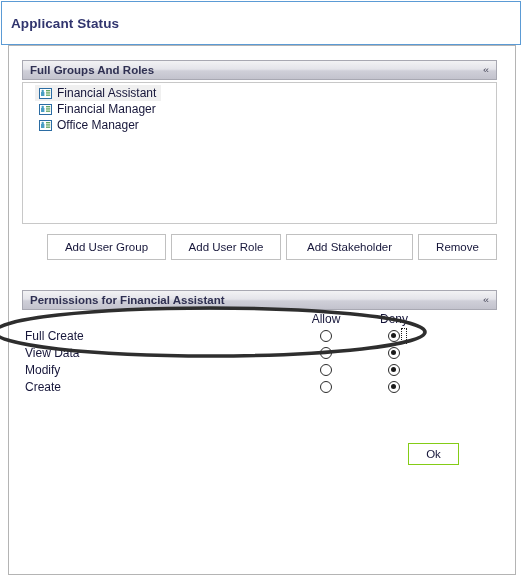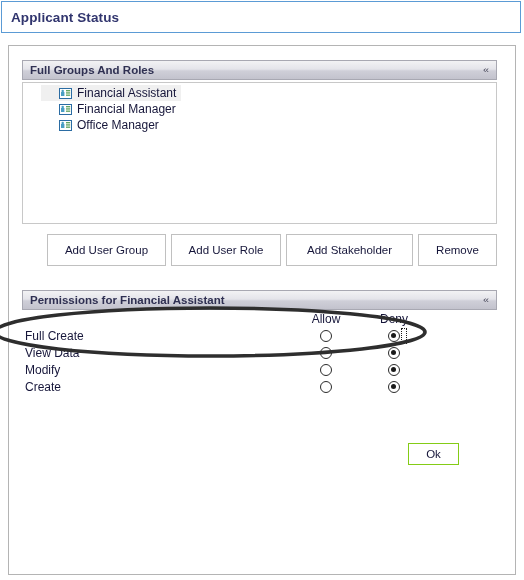--- a/index.html
+++ b/index.html
@@ -16,21 +16,21 @@
     overflow: hidden;
     position: relative;
   }
 
   
   .titlebar {
     position: absolute;
     left: 1px;
     top: 1px;
     width: 520px;
-    height: 32px;
+    height: 44px;
     background: #ffffff;
     border: 1px solid #5b9bd5;
     box-sizing: border-box;
     display: flex;
     align-items: center;
   }
   .titlebar-text {
     font-size: 13.5px;
     font-weight: bold;
     color: #31356e;
@@ -86,22 +86,22 @@
     background: #ffffff;
     border: 1px solid #c8c8c8;
     box-sizing: border-box;
     padding-top: 2px;
     overflow: hidden;
   }
   .list-item {
     display: flex;
     align-items: center;
     height: 16px;
-    margin-left: 18px;
-    padding-left: 18px;
+    margin-left: 12px;
+    padding-left: 4px;
     width: fit-content;
     padding-right: 5px;
   }
   .list-item.selected {
     background: #f0f0f0;
   }
   .list-item-label {
     font-size: 12px;
     color: #16163a;
     margin-left: 5px;
@@ -117,21 +117,21 @@
   
   .button-row {
     position: absolute;
     left: 47px;
     top: 234px;
     width: 450px;
     display: flex;
     justify-content: space-between;
   }
   .btn {
-    height: 32px;
+    height: 26px;
     background: #ffffff;
     border: 1px solid #c0c0c0;
     box-sizing: border-box;
     font-family: "Liberation Sans", sans-serif;
     font-size: 11.5px;
     color: #16163a;
     display: flex;
     align-items: center;
     justify-content: center;
     white-space: nowrap;

